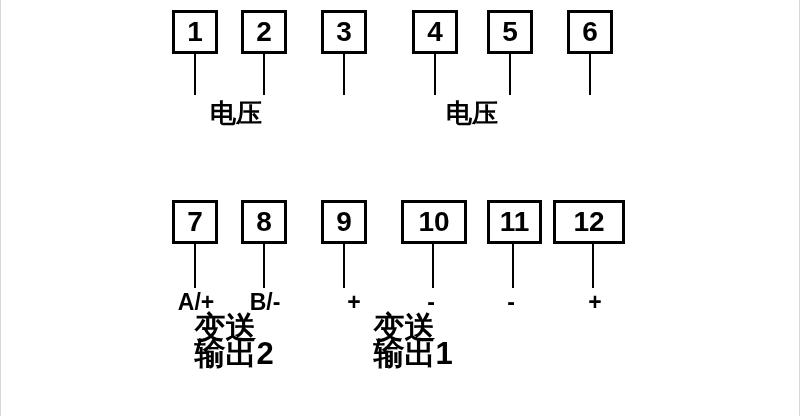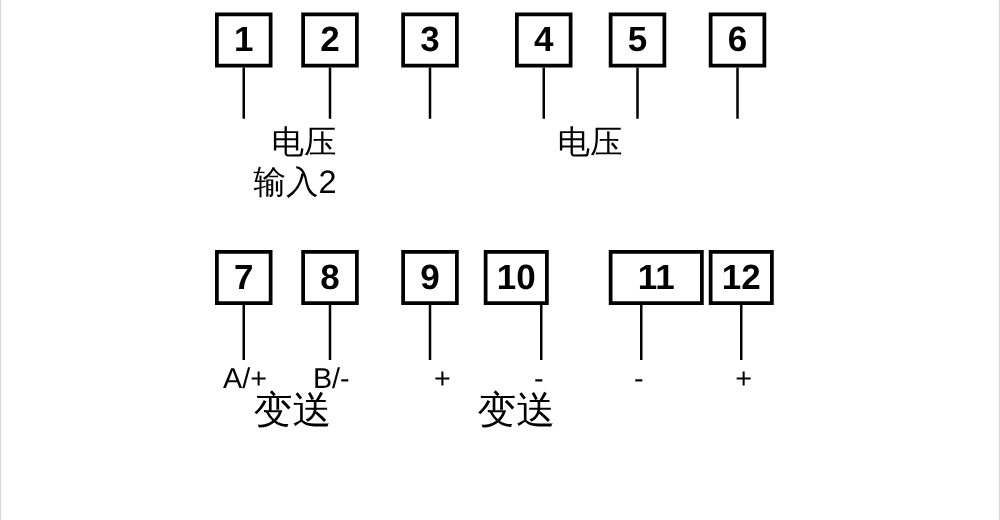--- a/index.html
+++ b/index.html
@@ -23,23 +23,23 @@
     font-size:28px; font-weight:bold;
   }
   .lead {
     position:absolute;
     width:2px;
     background:#000;
   }
   .lbl {
     position:absolute;
     transform:translateX(-50%);
-    text-align:right;
+    text-align:left;
     white-space:nowrap;
-    font-weight:normal;
+    font-weight:bold;
   }
   .group-top  { font-size:26px; line-height:32px; }
   .group-bot  { font-size:31px; line-height:26px; }
   .pol        { font-size:23px; }
 </style>
 </head>
 <body>
 
 <div class="stage">
 
@@ -64,59 +64,60 @@
 
   <div class="lead" style="top:54px;left:193px;height:41px"></div>
   <div class="lead" style="top:54px;left:262px;height:41px"></div>
   <div class="lead" style="top:54px;left:342px;height:41px"></div>
   <div class="lead" style="top:54px;left:433px;height:41px"></div>
   <div class="lead" style="top:54px;left:508px;height:41px"></div>
   <div class="lead" style="top:54px;left:588px;height:41px"></div>
 
   <div class="lbl group-top" style="top:97px;left:235px">
     <div>电压</div>
-    <div>输入2</div>
   </div>
   <div class="lbl group-top" style="top:97px;left:471px">
     <div>电压</div>
   </div>
 
   <div class="box" style="top:200px;left:171px;width:46px">
     <span>7</span>
   </div>
   <div class="box" style="top:200px;left:240px;width:46px">
     <span>8</span>
   </div>
   <div class="box" style="top:200px;left:320px;width:46px">
     <span>9</span>
   </div>
-  <div class="box" style="top:200px;left:386px;width:52px">
+  <div class="box" style="top:200px;left:400px;width:66px">
     <span>10</span>
   </div>
-  <div class="box" style="top:200px;left:486px;width:76px">
+  <div class="box" style="top:200px;left:486px;width:55px">
     <span>11</span>
   </div>
-  <div class="box" style="top:200px;left:566px;width:52px">
+  <div class="box" style="top:200px;left:552px;width:72px">
     <span>12</span>
   </div>
 
   <div class="lead" style="top:244px;left:193px;height:44px"></div>
   <div class="lead" style="top:244px;left:262px;height:44px"></div>
   <div class="lead" style="top:244px;left:342px;height:44px"></div>
   <div class="lead" style="top:244px;left:431px;height:44px"></div>
   <div class="lead" style="top:244px;left:511px;height:44px"></div>
   <div class="lead" style="top:244px;left:591px;height:44px"></div>
 
   <div class="lbl pol" style="top:289px;left:195px">A/+</div>
   <div class="lbl pol" style="top:289px;left:264px">B/-</div>
   <div class="lbl pol" style="top:289px;left:353px">+</div>
   <div class="lbl pol" style="top:289px;left:430px">-</div>
   <div class="lbl pol" style="top:289px;left:510px">-</div>
   <div class="lbl pol" style="top:289px;left:594px">+</div>
 
   <div class="lbl group-bot" style="top:315px;left:233px">
     <div>变送</div>
+    <div>输出2</div>
   </div>
   <div class="lbl group-bot" style="top:315px;left:412px">
     <div>变送</div>
+    <div>输出1</div>
   </div>
 
 </div>
 
 </body></html>

